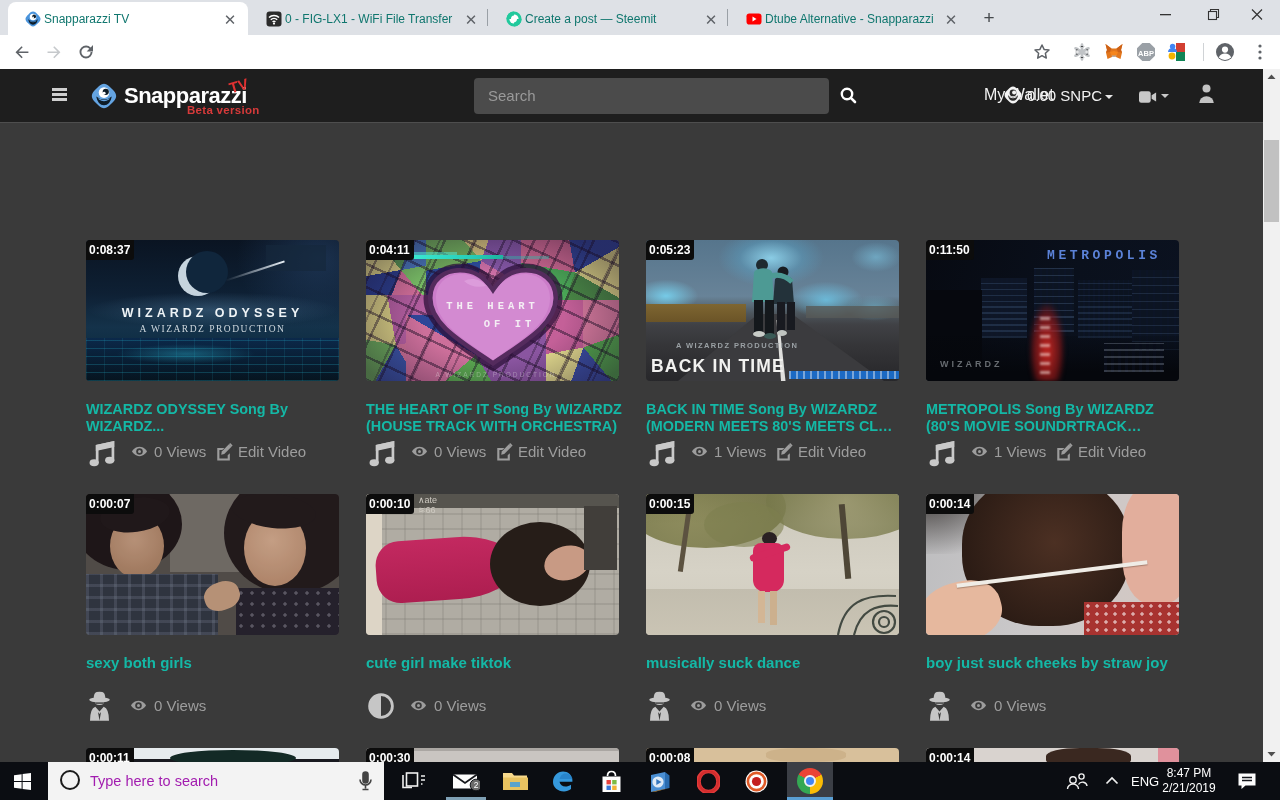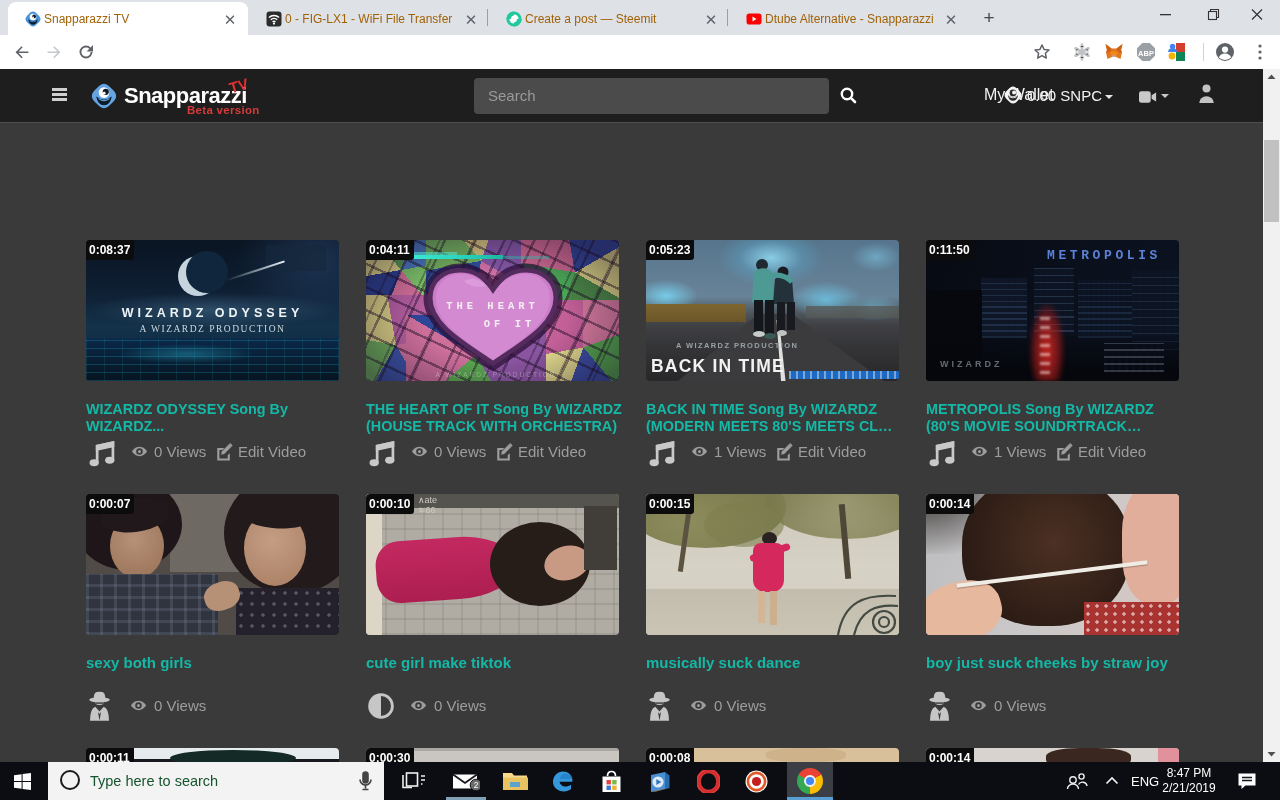--- a/index.html
+++ b/index.html
@@ -3,21 +3,21 @@
 <meta charset="utf-8">
 <style>
 * { margin:0; padding:0; box-sizing:border-box; }
 html,body { width:1280px; height:800px; overflow:hidden; background:#3b3b3b;
   font-family:"Liberation Sans", sans-serif; }
 #stage { position:absolute; top:0; left:0; width:1280px; height:800px; overflow:hidden; }
 
 
 #tabstrip { position:absolute; top:0; left:0; width:1280px; height:35px; background:#dee1e6; }
 .tab { position:absolute; top:2px; height:33px; width:240px; }
-.tab .ttl { position:absolute; left:36px; top:10px; font-size:12px; color:#a16207; white-space:nowrap; overflow:hidden; }
+.tab .ttl { position:absolute; left:36px; top:10px; font-size:12px; color:#0f766e; white-space:nowrap; overflow:hidden; }
 .tab .fav { position:absolute; left:17px; top:9px; width:16px; height:16px; }
 .tab .tx { position:absolute; right:10px; top:10px; width:16px; height:16px; color:#5f6368; font-size:15px; line-height:16px; text-align:center; }
 .tabsep { position:absolute; top:9px; width:1px; height:17px; background:#9aa0a6; }
 #tab1 { left:8px; background:#fff; border-radius:8px 8px 0 0; }
 .winbtn { position:absolute; top:0; width:46px; height:28px; color:#202124; }
 #navbar { position:absolute; top:35px; left:0; width:1280px; height:34px; background:#fff; }
 .navico { position:absolute; top:5px; width:24px; height:24px; }
 #omni { position:absolute; left:106px; top:5px; width:952px; height:25px; background:#fff;
   border:2px solid #9fc3f9; border-radius:13px; }
 #omni .info { position:absolute; left:12px; top:3px; width:15px; height:15px; }
@@ -41,21 +41,21 @@
 .mtx { position:absolute; top:7px; }
 
 
 #sbar { position:absolute; top:69px; right:0; width:17px; height:693px; background:#f1f1f1; }
 #sbar .arr { position:absolute; left:0; width:17px; height:17px; text-align:center; }
 #sbar .thumb { position:absolute; left:1px; top:71px; width:15px; height:82px; background:#c1c1c1; }
 
 
 #taskbar { position:absolute; top:762px; left:0; width:1280px; height:38px; background:#0b0d12; }
 #tsearch { position:absolute; left:48px; top:0; width:336px; height:38px; background:#f3f3f3; }
-#tsearch span { position:absolute; left:42px; top:11px; font-size:14.5px; color:#14532d; }
+#tsearch span { position:absolute; left:42px; top:11px; font-size:14.5px; color:#a21caf; }
 .tray { position:absolute; color:#fff; font-size:12px; }
 </style>
 </head>
 <body>
 <div id="stage">
   <div id="tabstrip">
     <div class="tab" id="tab1">
       <svg class="fav" viewBox="0 0 26 26">
           <path d="M13 .8 C16 .8 18 3 20.5 5.5 C23 8 25.2 10 25.2 13 C25.2 16 23 18 20.5 20.5 C18 23 16 25.2 13 25.2 C10 25.2 8 23 5.5 20.5 C3 18 .8 16 .8 13 C.8 10 3 8 5.5 5.5 C8 3 10 .8 13 .8z" fill="#4a94dc"></path>
           <circle cx="13" cy="9.6" r="5.3" fill="#fff"></circle>

